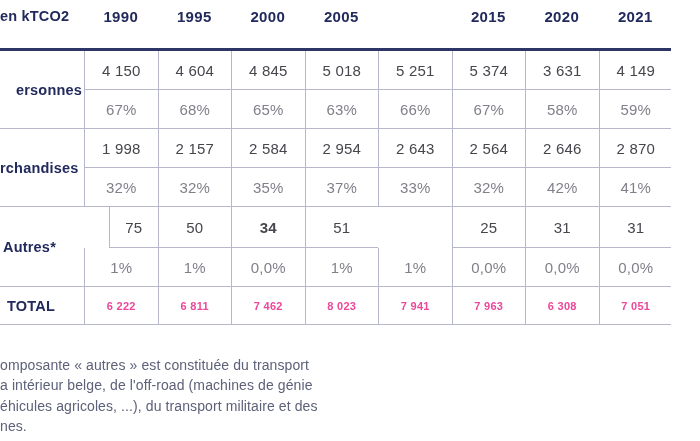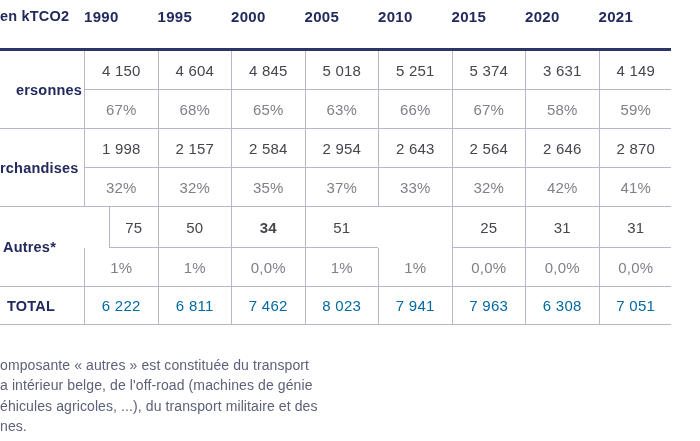--- a/index.html
+++ b/index.html
@@ -6,21 +6,21 @@
   .screen{
     position:relative;width:671px;height:441px;background:#ffffff;overflow:hidden;
     font-family:"Liberation Sans", sans-serif;color:#46464d;
   }
   
   .year-row{
     position:absolute;top:4px;left:0;width:746px;height:24px;
     display:grid;grid-template-columns:84px repeat(8,73.5px) 74px;align-items:center;
   }
   .year-cell{
-    text-align:left;font-weight:bold;font-size:15px;letter-spacing:.3px;color:#222a5d;
+    text-align:center;font-weight:bold;font-size:15px;letter-spacing:.3px;color:#222a5d;
   }
   .unit-cell{text-align:left;font-weight:bold;font-size:14.5px;color:#222a5d;letter-spacing:.2px;}
   .year-cut{text-align:left;padding-left:16px;overflow:hidden;white-space:nowrap;}
   
   .thick-rule{position:absolute;top:48px;left:0;width:700px;height:3px;background:#2c3565;}
   
   .tbody{
     position:absolute;top:51px;left:0;width:746px;
     display:grid;grid-template-columns:84px repeat(8,73.5px) 74px;
     grid-template-rows:39px 39px 39px 39px 41px 39px 38px;
@@ -29,42 +29,41 @@
     display:flex;align-items:center;justify-content:center;
     font-size:15px;color:#46464d;box-sizing:border-box;white-space:nowrap;
     letter-spacing:.2px;
   }
   .vline{border-left:1px solid #b7b7cc;}
   .hline{border-bottom:1px solid #b7b7cc;}
   .pct{color:#80808a;}
   .lbl{
     justify-content:flex-start;font-weight:bold;color:#222a5d;font-size:14.5px;letter-spacing:.2px;
   }
-  .totv{font-weight:normal;color:#0369a1;font-size:15px;letter-spacing:.3px;}
+  .totv{font-weight:bold;color:#ec4899;font-size:11px;letter-spacing:.3px;}
   .cut{justify-content:flex-start;padding-left:16px;overflow:hidden;}
   
   .footnote{
     position:absolute;top:355px;left:0;width:420px;
     font-size:14px;line-height:20.3px;color:#5d6179;letter-spacing:.1px;
   }
   .fline{white-space:nowrap;}
 </style>
 </head>
 <body>
 
 <div class="screen">
 
   <div class="year-row">
     <div class="unit-cell">en kTCO2</div>
 
   <div class="year-cell" style="grid-column: 2;">1990</div>
       <div class="year-cell" style="grid-column: 3;">1995</div>
       <div class="year-cell" style="grid-column: 4;">2000</div>
       <div class="year-cell" style="grid-column: 5;">2005</div>
-      <div class="year-cell" style="grid-column: 6;">2010</div>
       <div class="year-cell" style="grid-column: 7;">2015</div>
       <div class="year-cell" style="grid-column: 8;">2020</div>
       <div class="year-cell" style="grid-column: 9;">2021</div>
       <div class="year-cell year-cut" style="grid-column: 10;">20</div>
     </div>
 
   <div class="thick-rule"></div>
 
   <div class="tbody">
 

